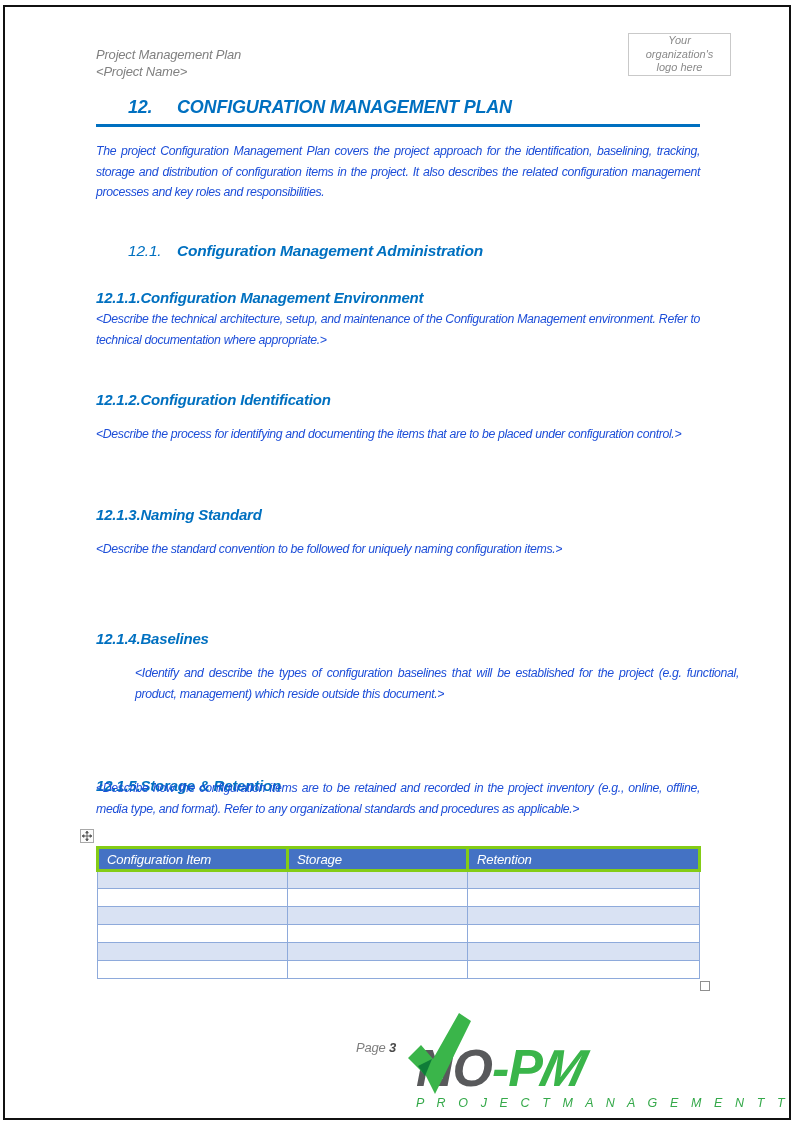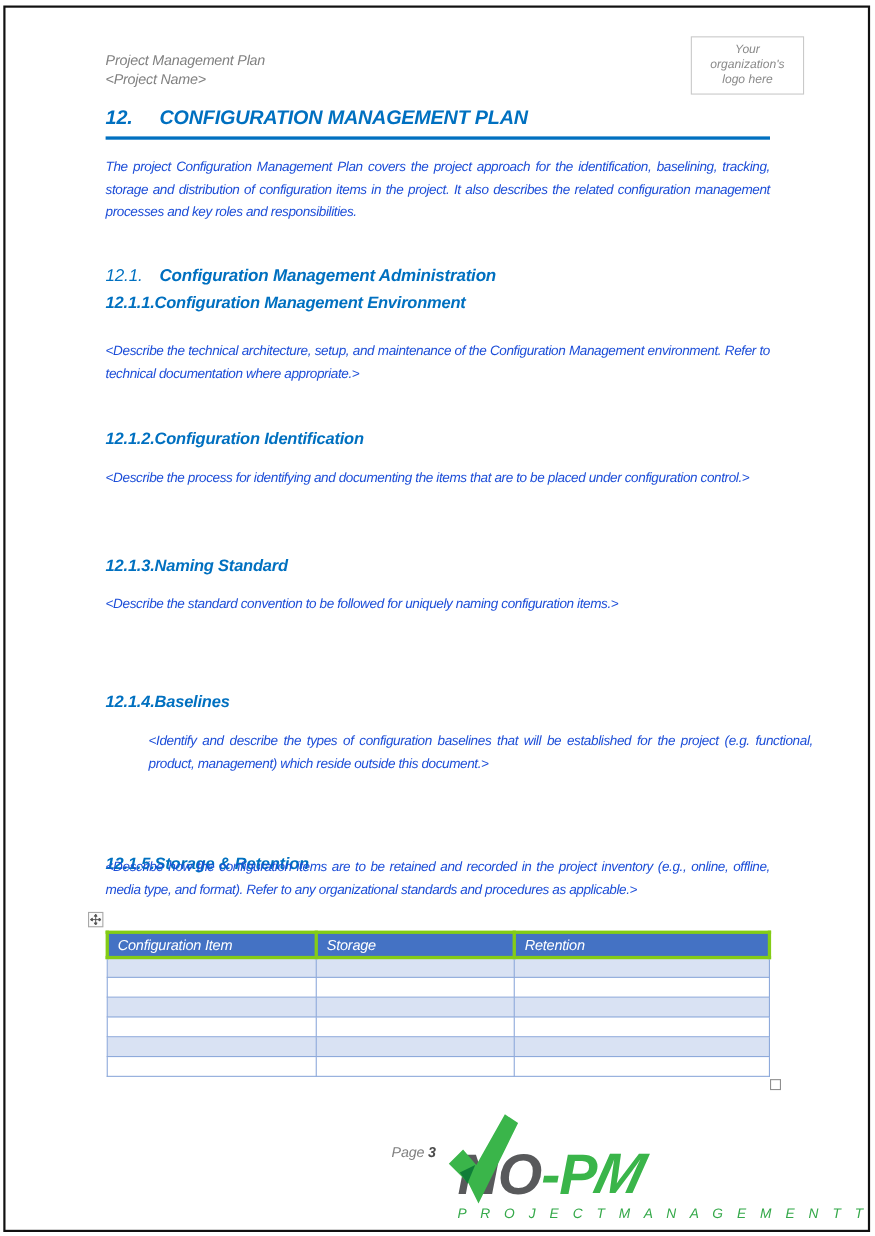--- a/index.html
+++ b/index.html
@@ -8,31 +8,31 @@
     position:relative; width:795px; height:1124px; background:#ffffff;
     font-family:"Liberation Sans","DejaVu Sans",sans-serif; overflow:hidden;font-style:italic;
   }
   .page-border {
     position:absolute; left:3px; top:5px; right:4px; bottom:4px;
     border:2px solid #111; pointer-events:none;
   }
   
   .doc-header { position:absolute; left:96px; top:46px; color:#808080; font-size:13px; line-height:17px; letter-spacing:-0.2px; }
   .logo-box {
-    position:absolute; left:628px; top:33px; width:103px; height:53px;
+    position:absolute; left:628px; top:33px; width:103px; height:43px;
     border:1px solid #c9c9c9; display:flex; flex-direction:column; justify-content:center;
     text-align:center; color:#8a8a8a; font-size:11px; line-height:13.5px;
   }
   
   .h1 {
     position:absolute; left:96px; top:97px; width:604px;
     color:#0070C0; font-size:18px; font-weight:bold; line-height:21px; letter-spacing:-0.2px;
     border-bottom:3px solid #0070C0; padding-bottom:6px;
   }
-  .h1 .hnum, .h2 .hnum { display:inline-block; width:49px; }
+  .h1 .hnum, .h2 .hnum { display:inline-block; width:49px;margin-left:32px; }
   .h2 { position:absolute; left:96px; width:604px; color:#0070C0; font-size:15.5px; line-height:19px; letter-spacing:-0.2px; }
   .h2 .hnum { font-weight:normal; }
   .h2 .htitle { font-weight:bold; }
   .h3 { position:absolute; left:96px; width:604px; color:#0070C0; font-size:15px; font-weight:bold; line-height:19px; letter-spacing:-0.2px; }
   
   .para {
     position:absolute; left:96px; width:604px; color:#1d4ed8;
     font-size:12.3px; letter-spacing:-0.35px; line-height:20.5px; text-align:justify;
   }
   
@@ -85,21 +85,21 @@
     <span>organization's</span>
     <span>logo here</span>
   </div>
 
   <div class="h1"><span class="hnum">12.</span><span class="htitle">CONFIGURATION MANAGEMENT PLAN</span></div>
 
   <p class="para" style="top:141px;">The project Configuration Management Plan covers the project approach for the identification, baselining, tracking, storage and distribution of configuration items in the project. It also describes the related configuration management processes and key roles and responsibilities.</p>
 
   <div class="h2" style="top:241px;"><span class="hnum">12.1.</span><span class="htitle">Configuration Management Administration</span></div>
 
-  <div class="h3" style="top:266px;"><span>12.1.1.</span><span>Configuration Management Environment</span></div>
+  <div class="h3" style="top:288px;"><span>12.1.1.</span><span>Configuration Management Environment</span></div>
   <p class="para" style="top:309px;">&lt;Describe the technical architecture, setup, and maintenance of the Configuration Management environment. Refer to technical documentation where appropriate.&gt;</p>
 
   <div class="h3" style="top:390px;"><span>12.1.2.</span><span>Configuration Identification</span></div>
   <p class="para" style="top:424px;">&lt;Describe the process for identifying and documenting the items that are to be placed under configuration control.&gt;</p>
 
   <div class="h3" style="top:505px;"><span>12.1.3.</span><span>Naming Standard</span></div>
   <p class="para" style="top:539px;">&lt;Describe the standard convention to be followed for uniquely naming configuration items.&gt;</p>
 
   <div class="h3" style="top:629px;"><span>12.1.4.</span><span>Baselines</span></div>
   <p class="para" style="top:663px;margin-left:39px;">&lt;Identify and describe the types of configuration baselines that will be established for the project (e.g. functional, product, management) which reside outside this document.&gt;</p>

